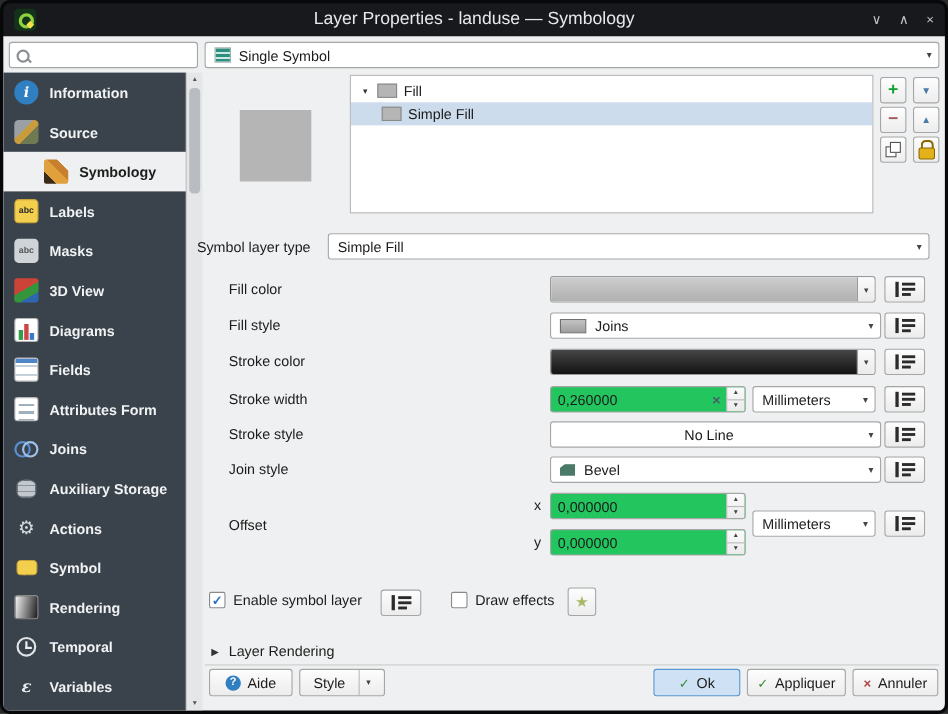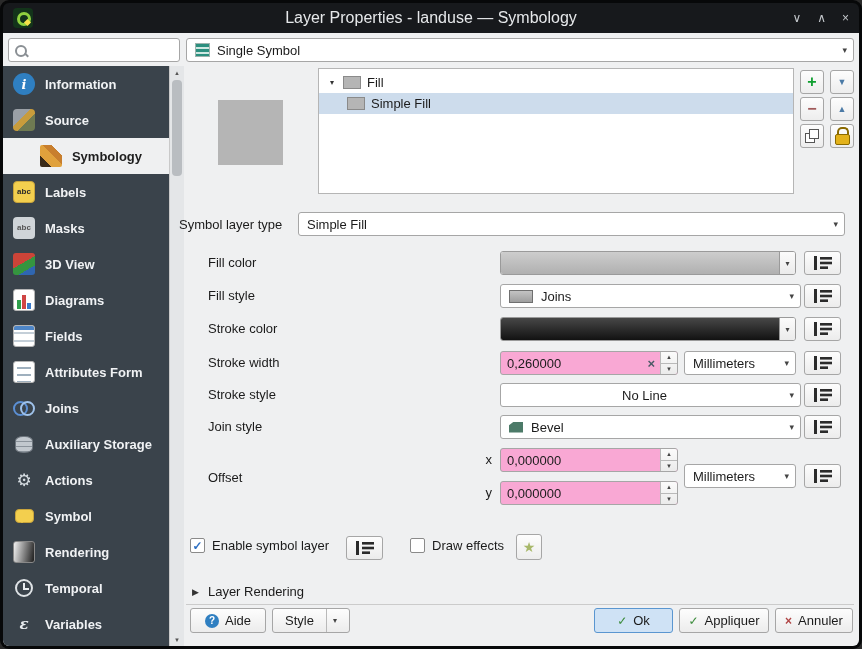--- a/index.html
+++ b/index.html
@@ -76,21 +76,21 @@
   .lockbody{position:absolute;top:8px;left:2px;width:13px;height:9px;background:#e3b21a;border:1px solid #8a6a00;border-radius:2px;}
   
   .flabel{position:absolute;font-size:13px;color:#1b1b1b;line-height:16px;white-space:nowrap;}
   .colorbtn{position:absolute;border:1px solid #9a9a9a;border-radius:3px;display:flex;overflow:hidden;box-sizing:border-box;background:#fff;}
   .colorfill{flex:1;}
   .cgray{background:linear-gradient(#cdcdcd,#b0b0b0);}
   .cdark{background:linear-gradient(#474747,#121212);}
   .colorarr{width:15px;border-left:1px solid #9a9a9a;display:flex;align-items:center;justify-content:center;font-size:8px;color:#444;background:linear-gradient(#fbfbfb,#ebebeb);flex:none;}
   .stylesw{width:24px;height:13px;background:linear-gradient(#c4c4c4,#9e9e9e);border:1px solid #6f6f6f;margin-right:8px;flex:none;box-sizing:border-box;}
   .bevel{width:14px;height:11px;background:#4c7a68;clip-path:polygon(0 100%,0 35%,35% 0,100% 0,100% 100%);margin-right:8px;flex:none;}
-  .spin{position:absolute;background:#f9a8d4;border:1px solid #a6a6a6;border-radius:3px;display:flex;align-items:center;box-sizing:border-box;overflow:hidden;}
+  .spin{position:absolute;background:#22c55e;border:1px solid #a6a6a6;border-radius:3px;display:flex;align-items:center;box-sizing:border-box;overflow:hidden;}
   .spin input{border:0;outline:0;flex:1;min-width:0;font:13px "Liberation Sans",sans-serif;padding:0 6px;background:transparent;color:#1b1b1b;}
   .clear{color:#4a5a66;font-size:13px;font-weight:bold;padding:0 5px;}
   .arrows{width:16px;align-self:stretch;border-left:1px solid #b9b9b9;display:flex;flex-direction:column;background:linear-gradient(#fbfbfb,#ebebeb);flex:none;}
   .arrows span{flex:1;display:flex;align-items:center;justify-content:center;font-size:6px;color:#444;}
   .arrows span + span{border-top:1px solid #b9b9b9;}
   .ovr{position:absolute;width:37px;height:24px;background:linear-gradient(#fdfdfd,#ececec);border:1px solid #a6a6a6;border-radius:3px;box-sizing:border-box;display:flex;align-items:center;justify-content:center;}
   .xy{position:absolute;font-size:13px;color:#1b1b1b;width:12px;text-align:right;}
   
   .chk{position:absolute;display:flex;align-items:center;gap:7px;}
   .cb{width:15px;height:15px;background:#fff;border:1px solid #8a8a8a;border-radius:2px;display:flex;align-items:center;justify-content:center;font-size:12px;font-weight:bold;color:#2d6fc2;box-sizing:border-box;flex:none;}

